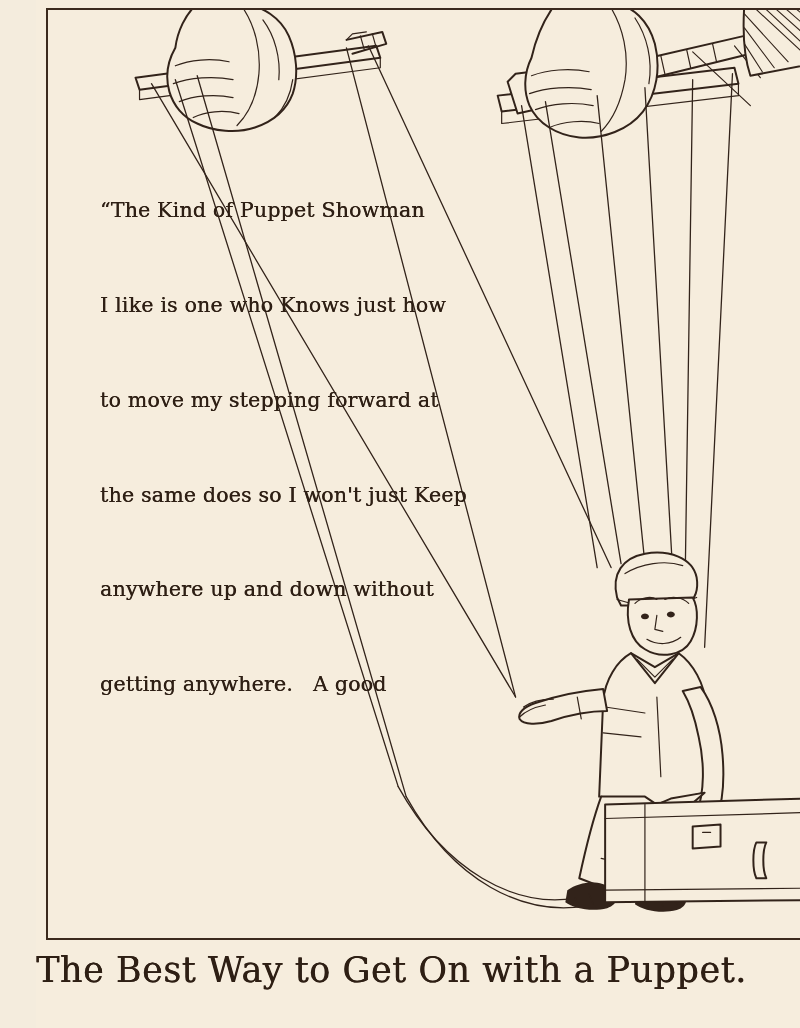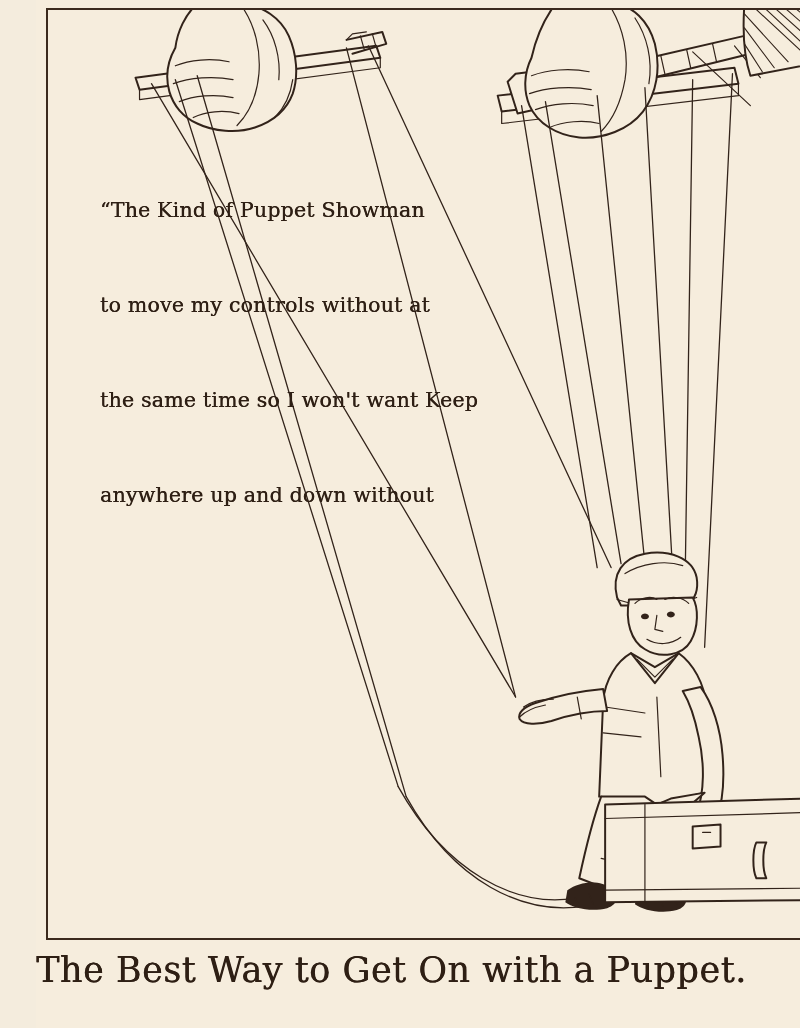--- a/index.html
+++ b/index.html
@@ -235,23 +235,25 @@
           <path class="ink-thin" d="M658 826 L666 826"></path>
           <path class="ink" d="M712 836 C708 844 708 864 712 872 L722 872 C718 864 718 844 722 836 Z"></path>
           <path class="ink-thin" d="M600 798 L600 896"></path>
         </g>
 
       </svg>
     </div>
 
     <div class="quote">
       <span class="quote-line">“The Kind of Puppet Showman</span>
-      <span class="quote-line">to move my controls without at</span>
-      <span class="quote-line">the same time so I won't want Keep</span>
+      <span class="quote-line">I like is one who Knows just how</span>
+      <span class="quote-line">to move my stepping forward at</span>
+      <span class="quote-line">the same does so I won't just Keep</span>
       <span class="quote-line">anywhere up and down without</span>
+      <span class="quote-line">getting anywhere.   A good</span>
       
       
       
       
       
       
       
       
       
       

